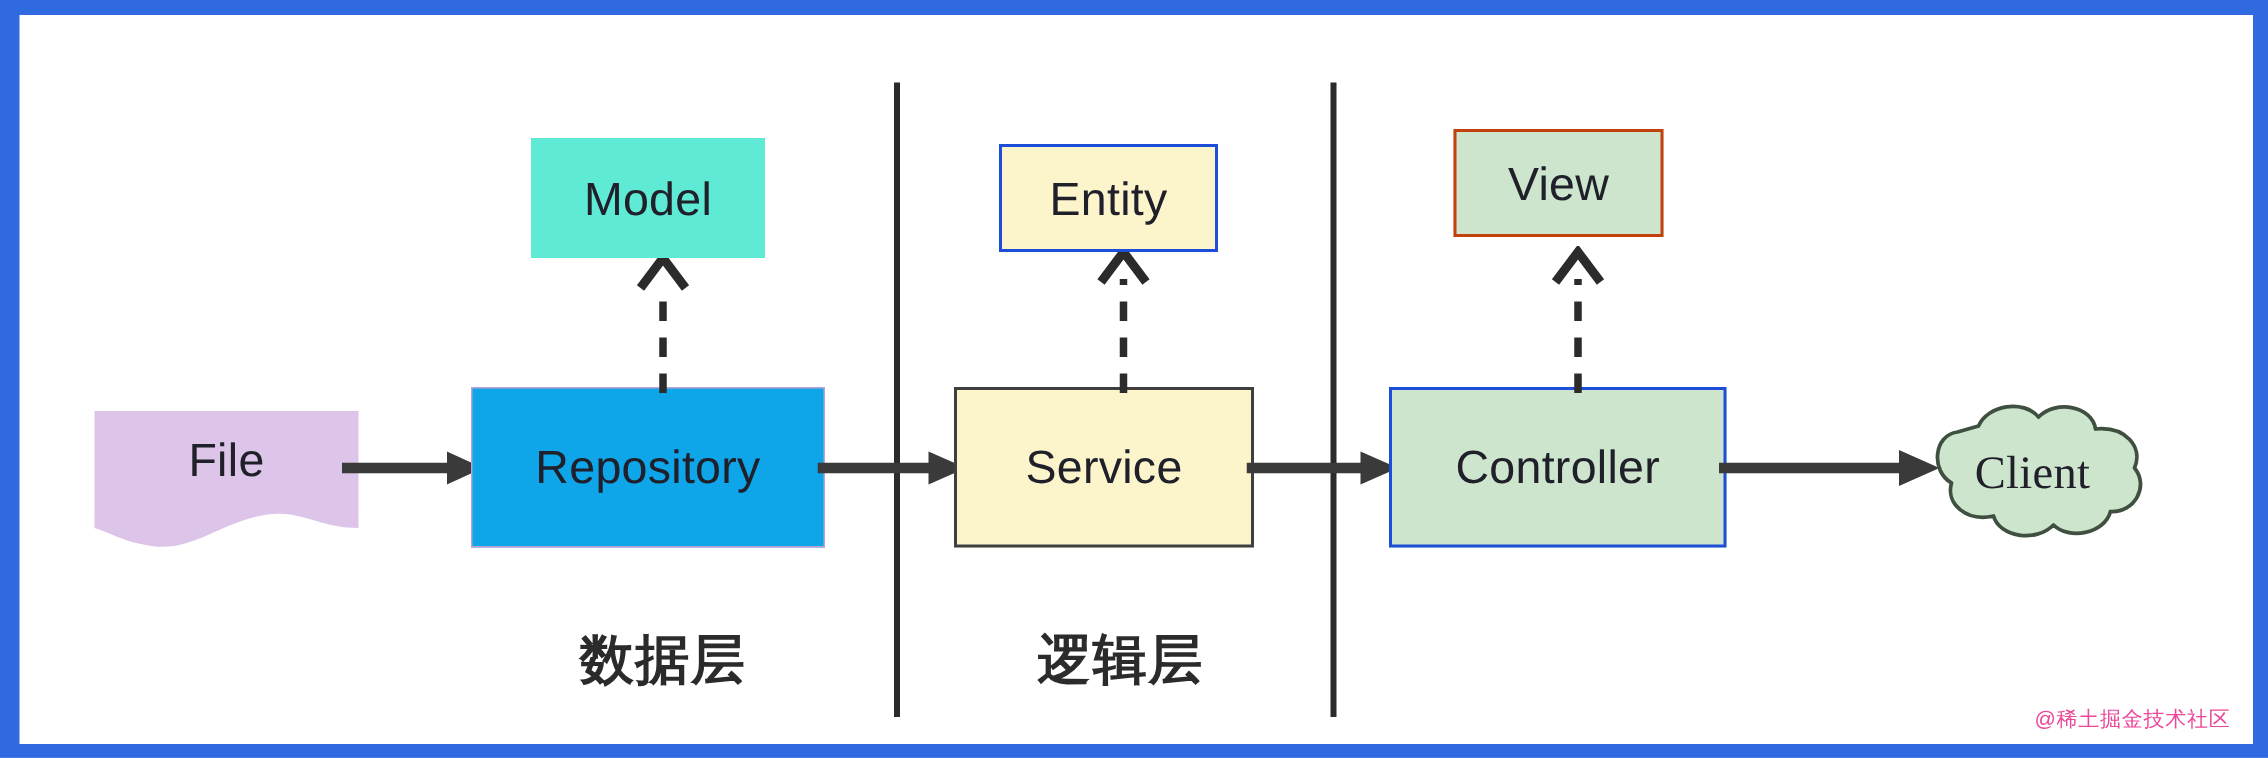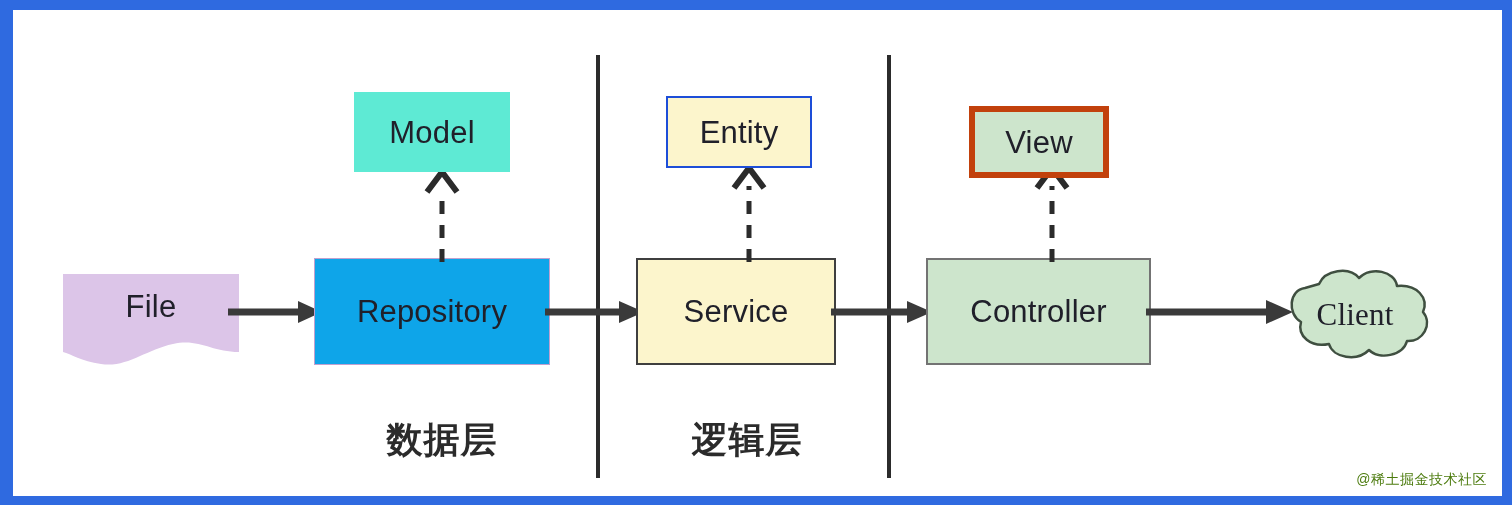--- a/index.html
+++ b/index.html
@@ -68,30 +68,30 @@
     background: #fcf5cc;
     border: 2px solid #1d4ed8;
   }
   #node-service {
     left: 623px;  top: 248px;
     width: 200px; height: 107px;
     background: #fcf5cc;
     border: 2px solid #3f3f3f;
   }
   #node-view {
-    left: 956px;  top: 96px;
+    left: 956px;  top: 76px;
     width: 140px; height: 72px;
     background: #cde5cc;
-    border: 6px solid #c2410c;
+    border: 2px solid #c2410c;
   }
   #node-controller {
     left: 913px;  top: 248px;
     width: 225px; height: 107px;
     background: #cde5cc;
-    border: 2px solid #737373;
+    border: 2px solid #1d4ed8;
   }
 
   
   #node-file {
     position: absolute;
     left: 48px;
     top: 250px;
     width: 180px;
     height: 105px;
   }
@@ -171,21 +171,21 @@
   #layer-label-data  { left: 339px; top: 406px; width: 180px; }
   #layer-label-logic { left: 644px; top: 406px; width: 180px; }
   #layer-label-view  { left: 947px; top: 406px; width: 180px; }
 
   
   #watermark {
     position: absolute;
     right: 15px;
     bottom: 7px;
     font-size: 14px;
-    color: #4d7c0f;
+    color: #ec4899;
     white-space: nowrap;
     letter-spacing: 0.5px;
   }
 </style>
 </head>
 <body>
 
 <div id="frame">
   <div id="canvas">
 

